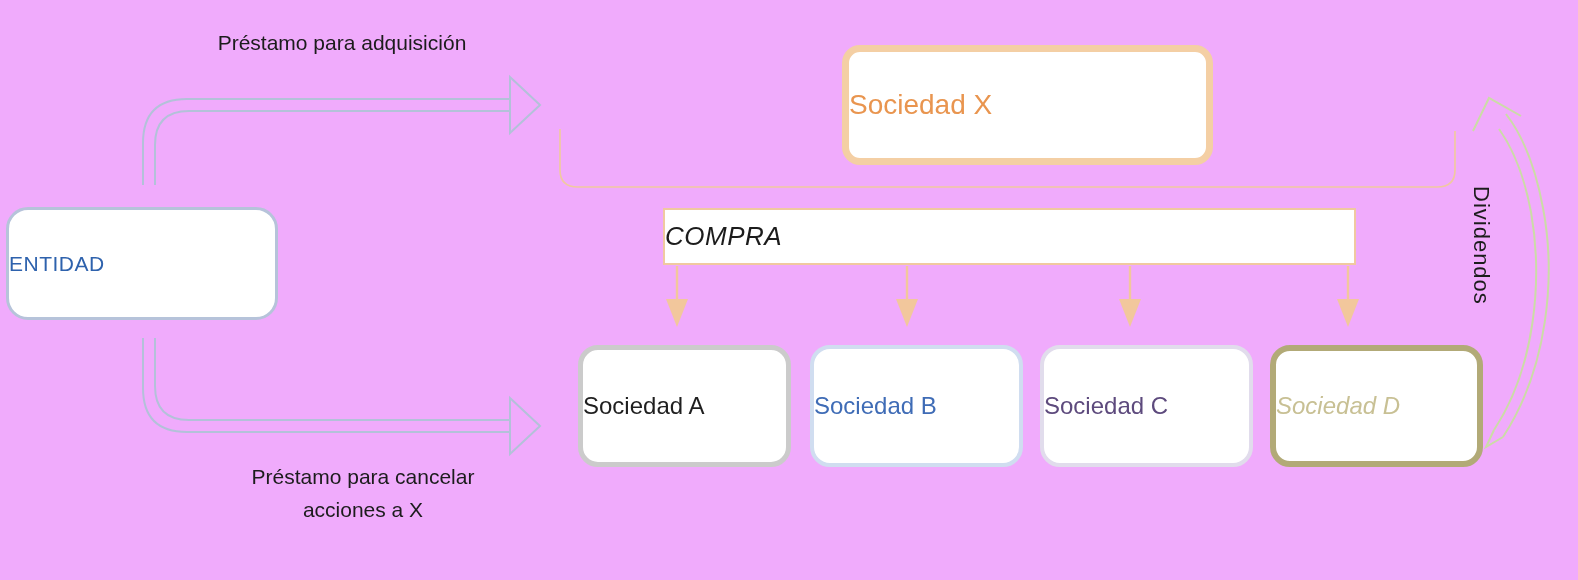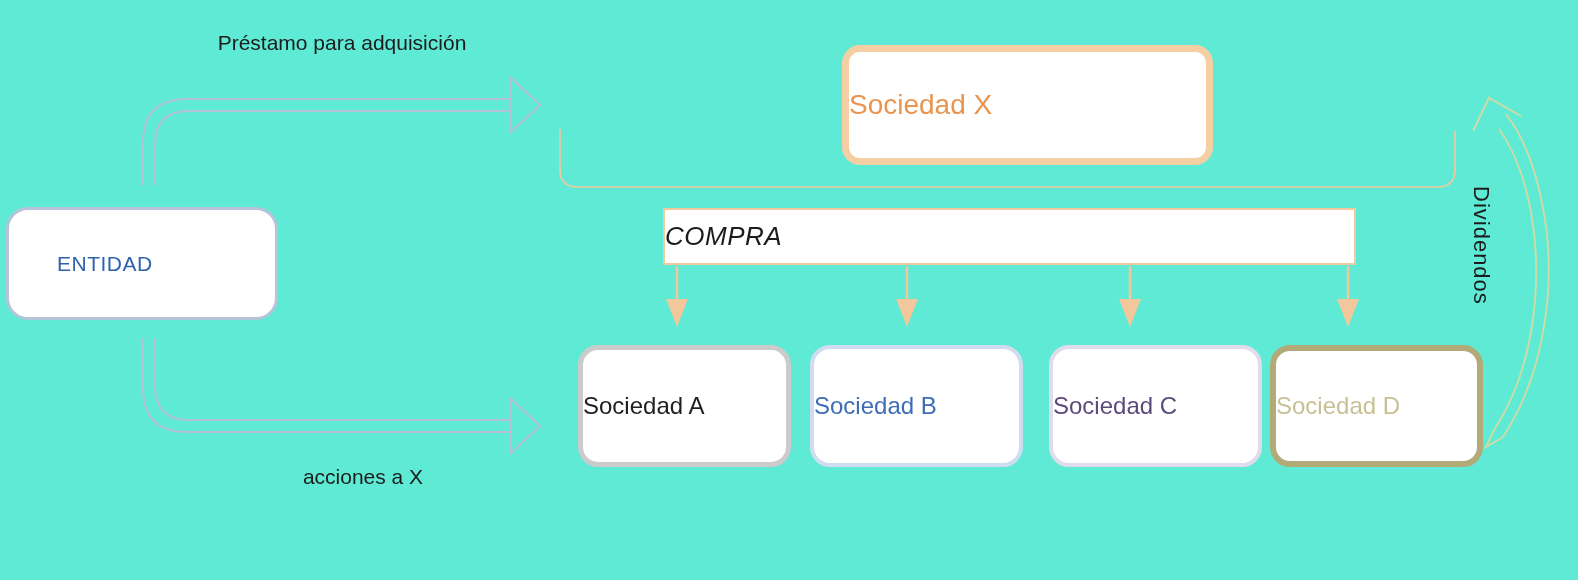--- a/index.html
+++ b/index.html
@@ -1,19 +1,19 @@
 <!DOCTYPE html>
 <html><head>
 <meta charset="utf-8">
 <style>
   html,body{margin:0;padding:0;background:#ffffff;}
   .canvas{
     position:relative;
     width:1578px;height:580px;
-    background:#5eead4;
+    background:#f0abfc;
     font-family:"Liberation Sans","DejaVu Sans",sans-serif;
     overflow:hidden;
   }
   .svg-layer{position:absolute;left:0;top:0;width:1578px;height:580px;}
   .box{
     position:absolute;
     background:#ffffff;
     box-sizing:border-box;
     display:flex;align-items:flex-start;justify-content:center;
     flex-direction:column;
@@ -35,21 +35,21 @@
     font-size:26px;letter-spacing:.5px;font-style:italic;
   }
   .soc{
     top:345px;width:213px;height:122px;
     border:4px solid;border-radius:20px;
     font-size:24px;
   }
   .soc-a{left:578px;border-width:5px;}
   .soc-b{left:810px;}
   .soc-c{left:1040px;}
-  .soc-d{left:1270px;border-width:6px;}
+  .soc-d{left:1270px;border-width:6px;font-style:italic;}
   .note{
     position:absolute;text-align:center;
     font-size:21px;color:#1c1c1c;
   }
   .note-top{left:140px;top:27px;width:404px;line-height:31px;}
   .note-bottom{left:158px;top:460px;width:410px;line-height:33px;}
   .dividendos{
     position:absolute;left:1468px;top:186px;
     writing-mode:vertical-rl;
     font-size:22px;letter-spacing:1px;color:#1c1c1c;
@@ -102,42 +102,43 @@
       <path d="M1494,430 L1486,447 L1503,437" fill="none" stroke-width="2" stroke="#cbdca6"></path>
       <path d="M1473,131 L1489,98 L1521,116" fill="none" stroke-width="2" stroke="#cbdca6"></path>
     </g>
   </svg>
 
   <div class="note note-top">
     <div>Préstamo para adquisición</div>
   </div>
 
   <div class="note note-bottom">
+    <div>Préstamo para cancelar</div>
     <div>acciones a X</div>
   </div>
 
-  <div class="box entidad" style="border-color: rgb(182, 195, 218); color: rgb(46, 98, 173); padding-left: 48px;">
+  <div class="box entidad" style="border-color: rgb(182, 195, 218); color: rgb(46, 98, 173);">
     <div>ENTIDAD</div>
   </div>
 
   <div class="box sociedad-x" style="border-color: rgb(244, 207, 164); color: rgb(233, 149, 79);">
     <div>Sociedad X</div>
   </div>
 
   <div class="box compra" style="border-color: rgb(240, 201, 160); color: rgb(28, 28, 28);">
     <div>COMPRA</div>
   </div>
 
   <div class="box soc soc-b" style="border-color: rgb(208, 221, 240); color: rgb(63, 108, 182);">
     <div>Sociedad B</div>
   </div>
   <div class="box soc soc-a" style="border-color: rgb(203, 203, 203); color: rgb(31, 31, 31);">
     <div>Sociedad A</div>
   </div>
-  <div class="box soc soc-c" style="border-color: rgb(225, 220, 236); color: rgb(93, 74, 125); margin-left: 9px;">
+  <div class="box soc soc-c" style="border-color: rgb(225, 220, 236); color: rgb(93, 74, 125);">
     <div>Sociedad C</div>
   </div>
   <div class="box soc soc-d" style="border-color: rgb(178, 170, 119); color: rgb(200, 192, 148);">
     <div>Sociedad D</div>
   </div>
 
   <div class="dividendos" style="color: rgb(28, 28, 28);">Dividendos</div>
 
 </div>
 

